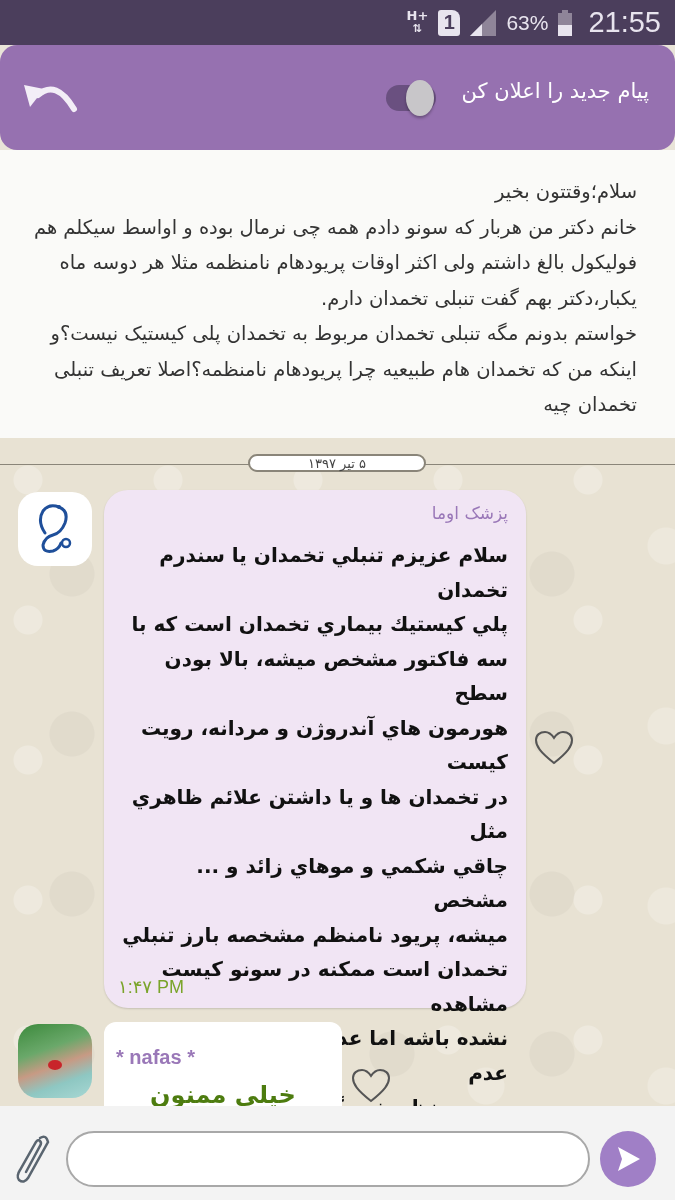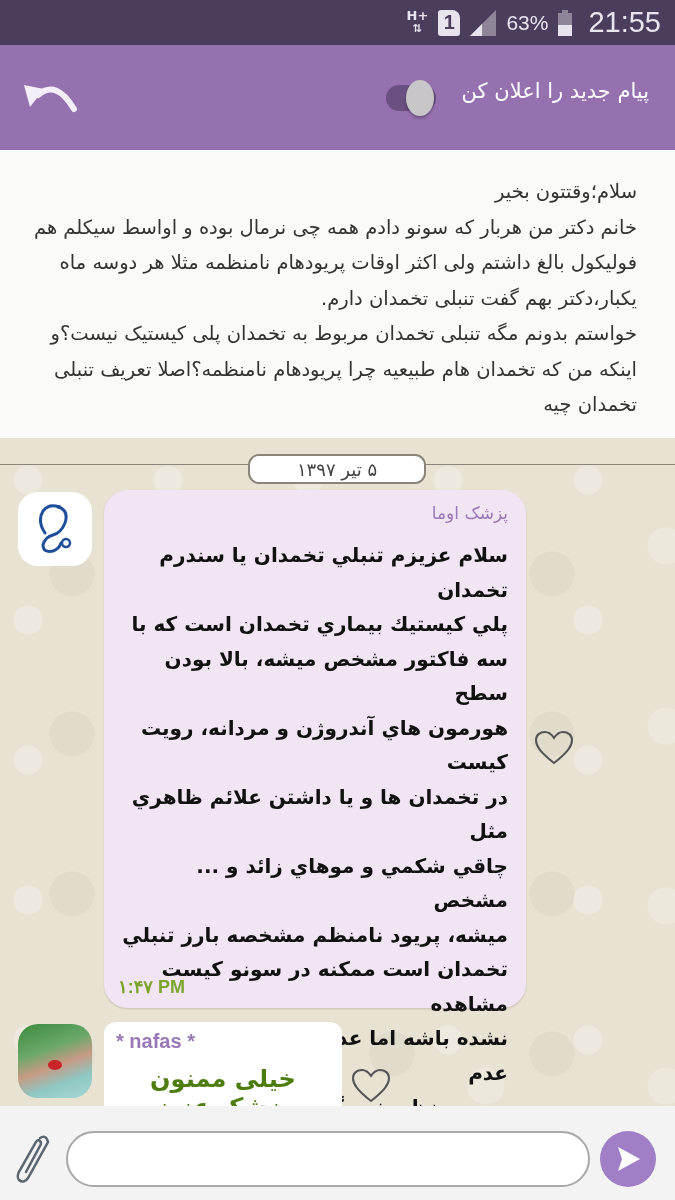--- a/index.html
+++ b/index.html
@@ -9,54 +9,54 @@
   
   .status-bar { position: absolute; left: 0; top: 0; width: 675px; height: 45px; background: #4b3e5c; color: #e8e4ee; display: flex; align-items: center; justify-content: flex-end; padding-right: 14px; gap: 10px; }
   .status-bar .net { font-size: 13px; font-weight: bold; line-height: 12px; text-align: center; width: 22px; }
   .status-bar .sim { width: 22px; height: 26px; background: #e8e4ee; color: #4b3e5c; border-radius: 3px 8px 3px 3px; font-weight: bold; font-size: 20px; display: flex; align-items: center; justify-content: center; font-family: "Liberation Sans", sans-serif; }
   .status-bar .signal { width: 26px; height: 26px; position: relative; }
   .status-bar .battery-pct { font-size: 21px; font-family: "Liberation Sans", sans-serif; }
   .status-bar .battery { width: 14px; height: 26px; position: relative; }
   .status-bar .clock { font-size: 29px; font-family: "Liberation Sans", sans-serif; margin-left: 6px; }
 
   
-  .header { position: absolute; left: 0; top: 45px; width: 675px; height: 105px; background: #9671b0; }
+  .header { position: absolute; left: 0; top: 45px; width: 675px; height: 105px; background: #9671b0; border-radius: 17px; }
   .back-button { position: absolute; left: 22px; top: 36px; width: 58px; height: 32px; cursor: pointer; }
   .notify-toggle { position: absolute; left: 386px; top: 33px; width: 60px; height: 40px; cursor: pointer; }
   .notify-toggle .track { position: absolute; left: 0; top: 7px; width: 50px; height: 26px; background: #6a5080; border-radius: 13px; }
   .notify-toggle .knob { position: absolute; left: 20px; top: 2px; width: 28px; height: 36px; background: #c8c6c9; border-radius: 50%; box-shadow: 0 2px 3px rgba(0,0,0,0.3); }
   .notify-label { position: absolute; right: 26px; top: 34px; color: #fff; font-size: 21px; direction: rtl; }
 
   
   .question-panel { position: absolute; left: 0; top: 150px; width: 675px; height: 288px; background: #fafaf8; padding: 24px 38px 0 20px; direction: rtl; text-align: right; }
   .question-text { font-size: 19.5px; line-height: 35.5px; color: #333; white-space: pre-line; }
 
   
   .chat-area { position: absolute; left: 0; top: 438px; width: 675px; height: 668px; overflow: hidden;
     background-color: #e8e2d3;
     background-image:
       radial-gradient(circle at 20% 30%, rgba(255,255,255,0.25) 0 14px, transparent 15px),
       radial-gradient(circle at 70% 60%, rgba(255,255,255,0.2) 0 18px, transparent 19px),
       radial-gradient(circle at 45% 85%, rgba(0,0,0,0.03) 0 22px, transparent 23px);
     background-size: 140px 140px, 180px 180px, 160px 160px; }
   .date-divider { position: absolute; left: 0; top: 26px; width: 675px; height: 1px; background: #8a8579; }
-  .date-pill { position: absolute; left: 248px; top: 16px; width: 178px; height: 30px; border: 2px solid #8a8579; background: #fff; border-radius: 11px; display: flex; align-items: center; justify-content: center; font-size: 18px; color: #444; direction: rtl; }
+  .date-pill { position: absolute; left: 248px; top: 16px; width: 178px; height: 18px; border: 2px solid #8a8579; background: #fff; border-radius: 11px; display: flex; align-items: center; justify-content: center; font-size: 13px; color: #444; direction: rtl; }
 
   .avatar { position: absolute; width: 74px; height: 74px; border-radius: 20px; overflow: hidden; }
   .avatar-doctor { left: 18px; top: 54px; background: #fff; display: flex; align-items: center; justify-content: center; }
   .avatar-user { left: 18px; top: 586px; background: linear-gradient(160deg, #3c8a3c 0%, #6aa86a 35%, #c79a84 55%, #8ec7c2 75%, #a8d8d4 100%); }
   .avatar-user .hand-red { position: absolute; left: 30px; top: 36px; width: 14px; height: 10px; background: #c8242a; border-radius: 50%; }
 
   .bubble { position: absolute; border-radius: 24px; direction: rtl; text-align: right; }
   .bubble-doctor { left: 104px; top: 52px; width: 422px; height: 518px; background: #f1e5f4; box-shadow: 0 1px 2px rgba(0,0,0,0.15); padding: 12px 18px 0 14px; }
   .bubble-doctor .sender { font-size: 17px; color: #9a78b8; line-height: 22px; }
   .bubble-doctor .body { margin-top: 14px; font-size: 20px; line-height: 34.5px; color: #111; font-weight: bold; white-space: pre-line; }
-  .bubble-doctor .time { position: absolute; left: 14px; bottom: 10px; direction: ltr; color: #7aa42a; font-size: 18px; font-weight: bold; font-family: "Liberation Sans", sans-serif; }
+  .bubble-doctor .time { position: absolute; left: 14px; bottom: 10px; direction: ltr; color: #7aa42a; font-size: 18px; font-weight: normal; font-family: "Liberation Sans", sans-serif; }
 
-  .bubble-user { left: 104px; top: 584px; width: 238px; height: 90px; background: #fff; padding: 8px 10px 0 10px; direction: ltr; text-align: left; border-radius: 12px 12px 0 0; }
+  .bubble-user { left: 104px; top: 584px; width: 238px; height: 90px; background: #fff; padding: 24px 10px 0 10px; direction: ltr; text-align: left; border-radius: 12px 12px 0 0; }
   .bubble-user .sender { font-size: 20px; font-weight: bold; color: #9a78b8; font-family: "Liberation Sans", sans-serif; margin-left: 2px; }
   .bubble-user .body { margin-top: 12px; font-size: 24px; color: #4d7c0f; direction: rtl; text-align: center; font-weight: bold; }
 
   .like-icon { position: absolute; width: 40px; height: 36px; cursor: pointer; }
   .like-doctor { left: 534px; top: 292px; }
   .like-user { left: 351px; top: 630px; }
 
   
   .composer { position: absolute; left: 0; top: 1106px; width: 675px; height: 94px; background: #f3f3f3; }
   .attach-button { position: absolute; left: 14px; top: 26px; width: 40px; height: 52px; cursor: pointer; }

